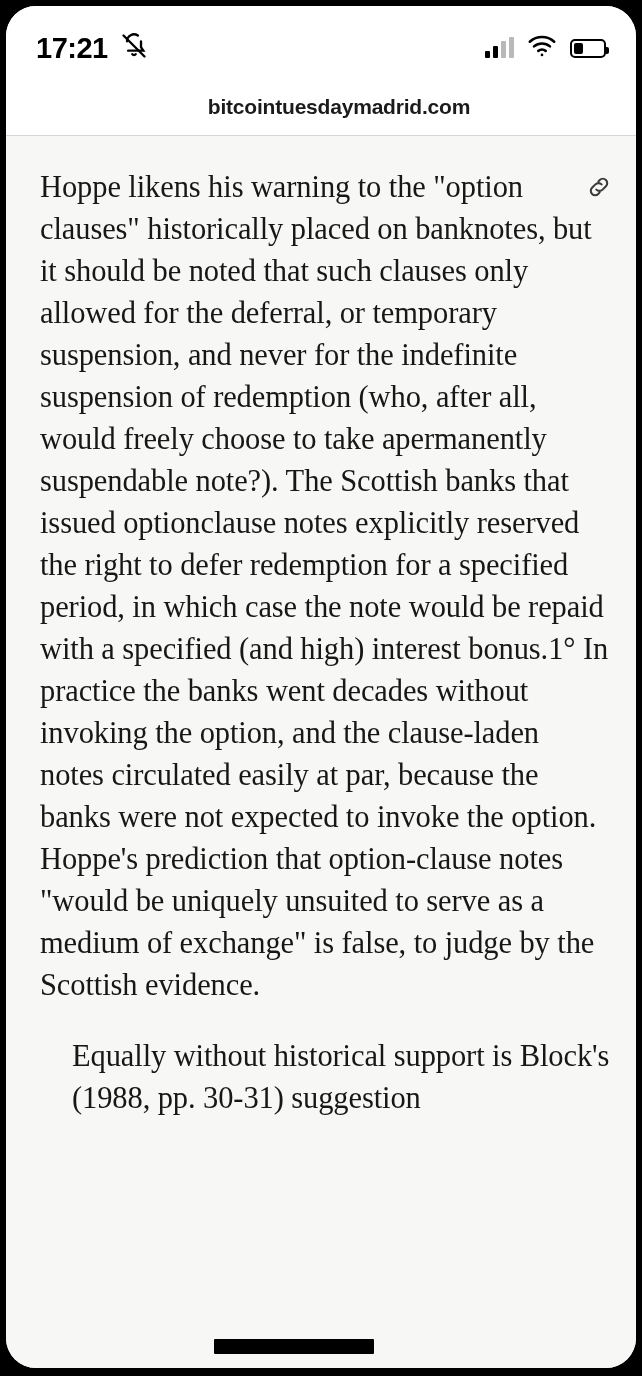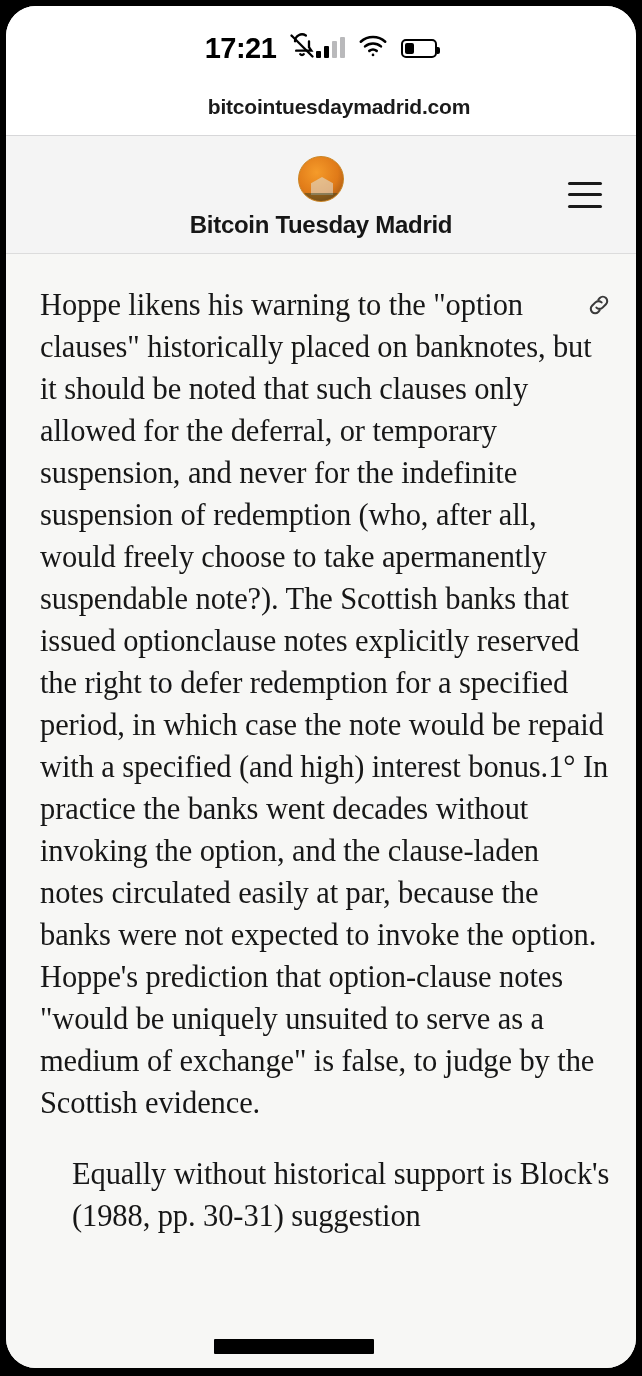--- a/index.html
+++ b/index.html
@@ -27,21 +27,21 @@
     display: flex;
     flex-direction: column;
   }
 
   
   .status-bar {
     height: 72px;
     flex: 0 0 72px;
     display: flex;
     align-items: center;
-    justify-content: center;
+    justify-content: space-between;
     padding: 12px 30px 0 30px;
     background: #fff;
   }
   .status-left {
     display: flex;
     align-items: center;
     gap: 12px;
   }
   .clock {
     font-size: 29px;
@@ -222,29 +222,20 @@
         <span class="battery">
           <span class="lvl"></span>
         </span>
       </div>
     </div>
 
     <div class="url-bar">
       <div class="url-text">bitcointuesdaymadrid.com</div>
     </div>
 
-    <div class="site-header">
-      <div class="logo"></div>
-      <div class="site-title">Bitcoin Tuesday Madrid</div>
-      <div class="hamburger">
-        <span></span>
-          <span></span>
-          <span></span>
-      </div>
-    </div>
 
     <div class="content">
       <p class="para">
         <span class="link-icon">
           <svg width="26" height="26" viewBox="0 0 24 24" fill="none" stroke="#3a3a3a" stroke-width="1.9" stroke-linecap="round">
             <path d="M9.6 14.4a4 4 0 0 0 5.7 0l3.1-3.1a4 4 0 1 0-5.7-5.7L11.4 7"></path>
             <path d="M14.4 9.6a4 4 0 0 0-5.7 0l-3.1 3.1a4 4 0 1 0 5.7 5.7L12.6 17"></path>
           </svg>
         </span>
         <span>Hoppe likens his warning to the "option clauses" historically placed on banknotes, but it should be noted that such clauses only allowed for the deferral, or temporary suspension, and never for the indefinite suspension of redemption (who, after all, would freely choose to take apermanently suspendable note?). The Scottish banks that issued optionclause notes explicitly reserved the right to defer redemption for a specified period, in which case the note would be repaid with a specified (and high) interest bonus.1° In practice the banks went decades without invoking the option, and the clause-laden notes circulated easily at par, because the banks were not expected to invoke the option. Hoppe's prediction that option-clause notes "would be uniquely unsuited to serve as a medium of exchange" is false, to judge by the Scottish evidence.</span>

